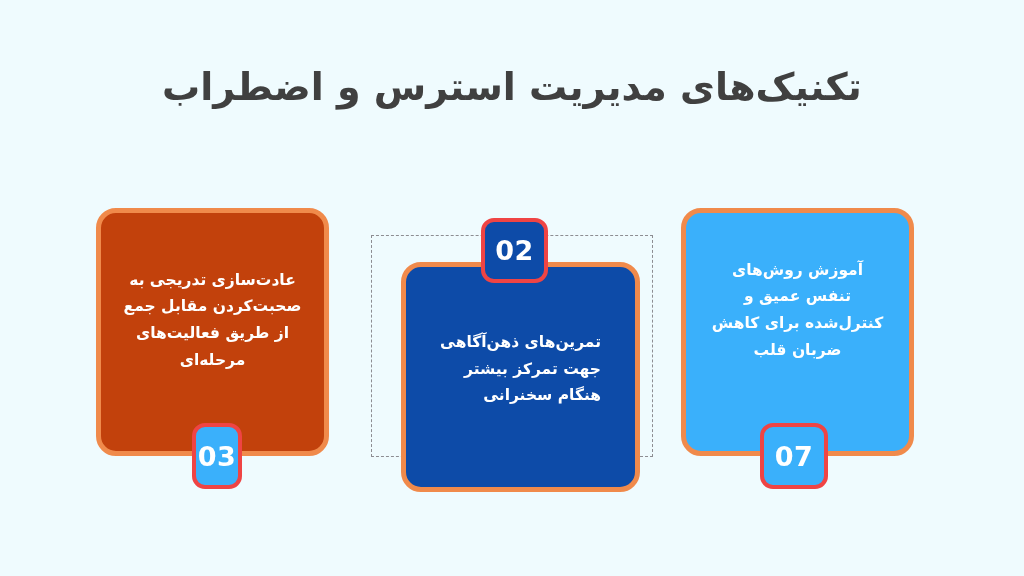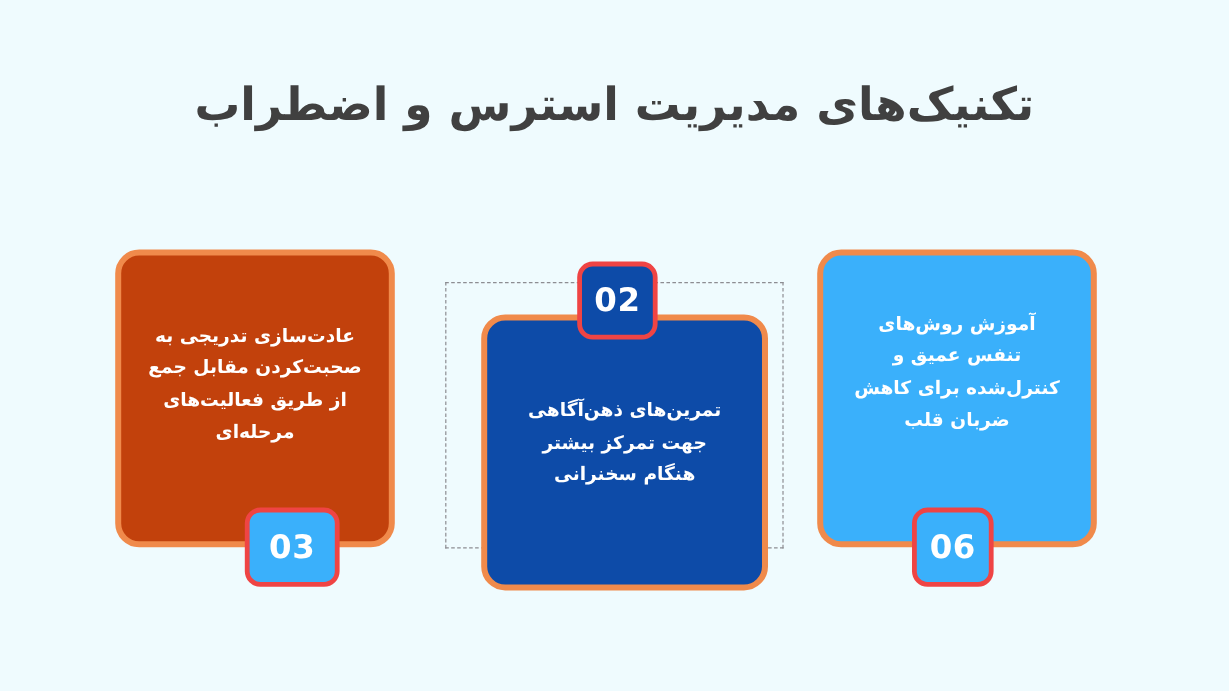--- a/index.html
+++ b/index.html
@@ -86,20 +86,21 @@
 
   .card-center {
     left: 401px;
     top: 262px;
     width: 239px;
     height: 230px;
     background: #0d4ba8;
   }
   .card-center .card-text {
     transform: translateY(-8px);
+    text-align: right;
   }
 
   .card-right {
     left: 681px;
     top: 208px;
     width: 233px;
     height: 248px;
     background: #3ab0fb;
   }
   .card-right .card-text {
@@ -129,23 +130,23 @@
     background: #3ab0fb;
   }
   .badge-02 {
     left: 481px;
     top: 218px;
     width: 67px;
     height: 65px;
     background: #0d4ba8;
   }
   .badge-03 {
-    left: 204px;
+    left: 192px;
     top: 423px;
-    width: 79px;
+    width: 50px;
     height: 66px;
     background: #3ab0fb;
   }
 </style>
 </head>
 <body>
 
 <div id="stage">
 
   <div class="page-title">تکنیک‌های مدیریت استرس و اضطراب</div>
@@ -169,15 +170,15 @@
     <div class="card-text">آموزش روش‌های
 تنفس عمیق و
 کنترل‌شده برای کاهش
 ضربان قلب</div>
   </div>
 
   <div class="badge badge-03">03</div>
 
   <div class="badge badge-02">02</div>
 
-  <div class="badge badge-01">06</div>
+  <div class="badge badge-01">07</div>
 
 </div>
 
 </body></html>

